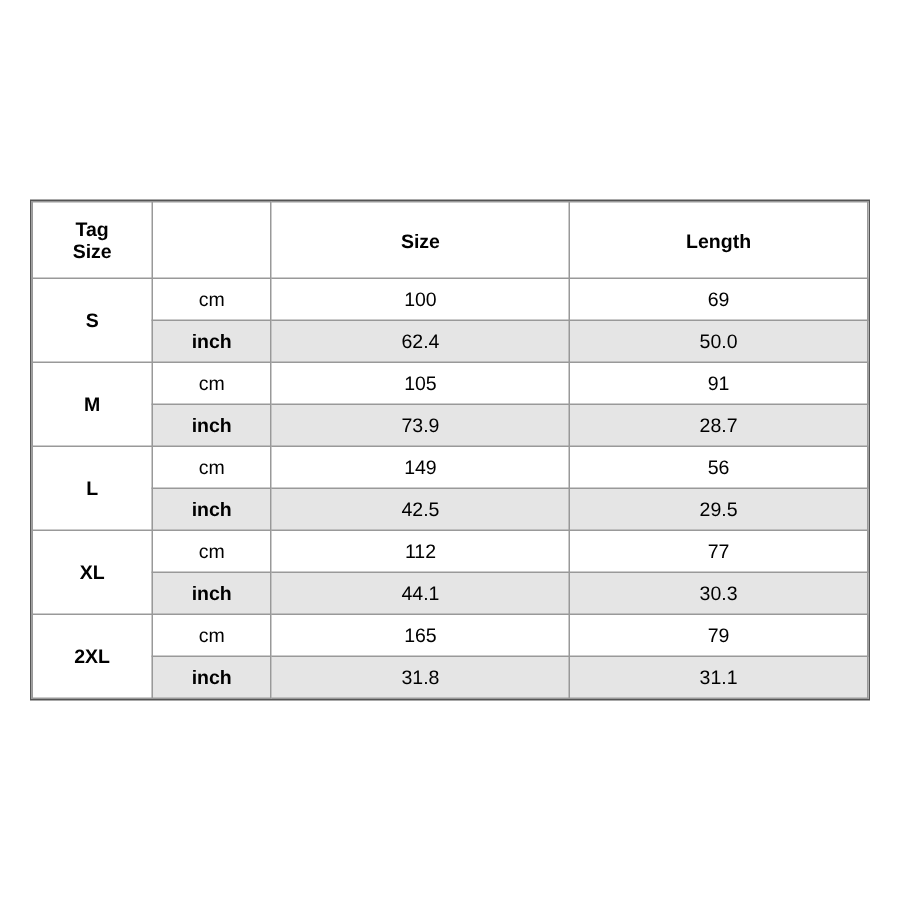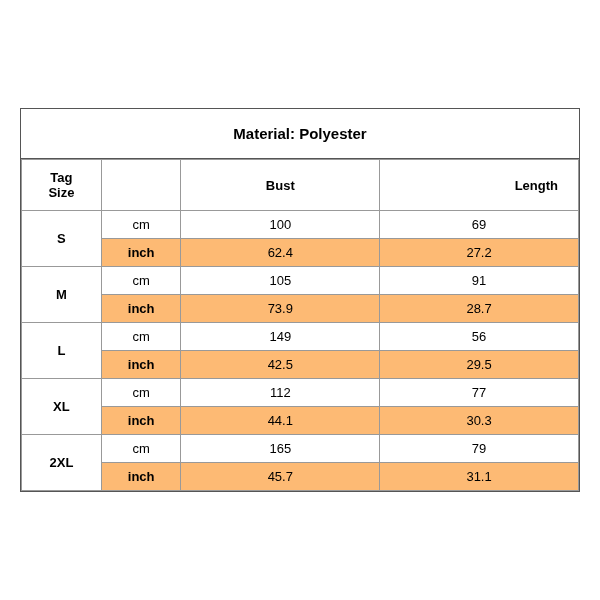--- a/index.html
+++ b/index.html
@@ -44,48 +44,47 @@
       font-weight: bold;
       border: 1px solid #999;
     }
     .unit-cell {
       font-size: 13px;
     }
     .unit-cell.inch {
       font-weight: bold;
     }
     .shaded {
-      background-color: #fdba74;
+      background-color: #e5e5e5;
     }
   </style>
 </head>
 <body>
 
 <div class="outer-border">
-  <div class="title-row">Material: Polyester</div>
   <table>
     <thead>
       <tr>
         <th style="width:80px;">Tag Size</th>
         <th style="width:80px;"></th>
-        <th style="width:200px;">Bust</th>
-        <th style="width:200px;text-align:right;">Length</th>
+        <th style="width:200px;">Size</th>
+        <th style="width:200px;">Length</th>
       </tr>
     </thead>
     <tbody id="table-body">
     <tr>
           <td rowspan="2" class="tag-size-cell">S</td>
           <td class="unit-cell">cm</td>
           <td>100</td>
           <td>69</td>
         </tr>
         <tr>
           <td class="unit-cell inch shaded">inch</td>
           <td class="shaded">62.4</td>
-          <td class="shaded">27.2</td>
+          <td class="shaded">50.0</td>
         </tr>
         <tr>
           <td rowspan="2" class="tag-size-cell">M</td>
           <td class="unit-cell">cm</td>
           <td>105</td>
           <td>91</td>
         </tr>
         <tr>
           <td class="unit-cell inch shaded">inch</td>
           <td class="shaded">73.9</td>
@@ -114,18 +113,18 @@
           <td class="shaded">30.3</td>
         </tr>
         <tr>
           <td rowspan="2" class="tag-size-cell">2XL</td>
           <td class="unit-cell">cm</td>
           <td>165</td>
           <td>79</td>
         </tr>
         <tr>
           <td class="unit-cell inch shaded">inch</td>
-          <td class="shaded">45.7</td>
+          <td class="shaded">31.8</td>
           <td class="shaded">31.1</td>
         </tr>
       </tbody>
   </table>
 </div>
 
 </body></html>

